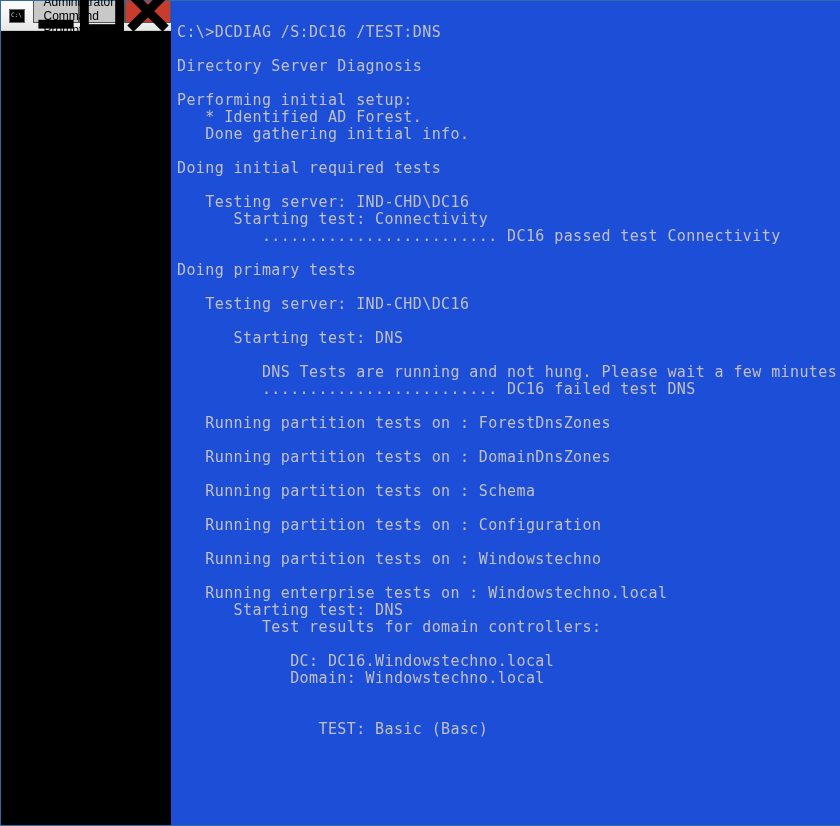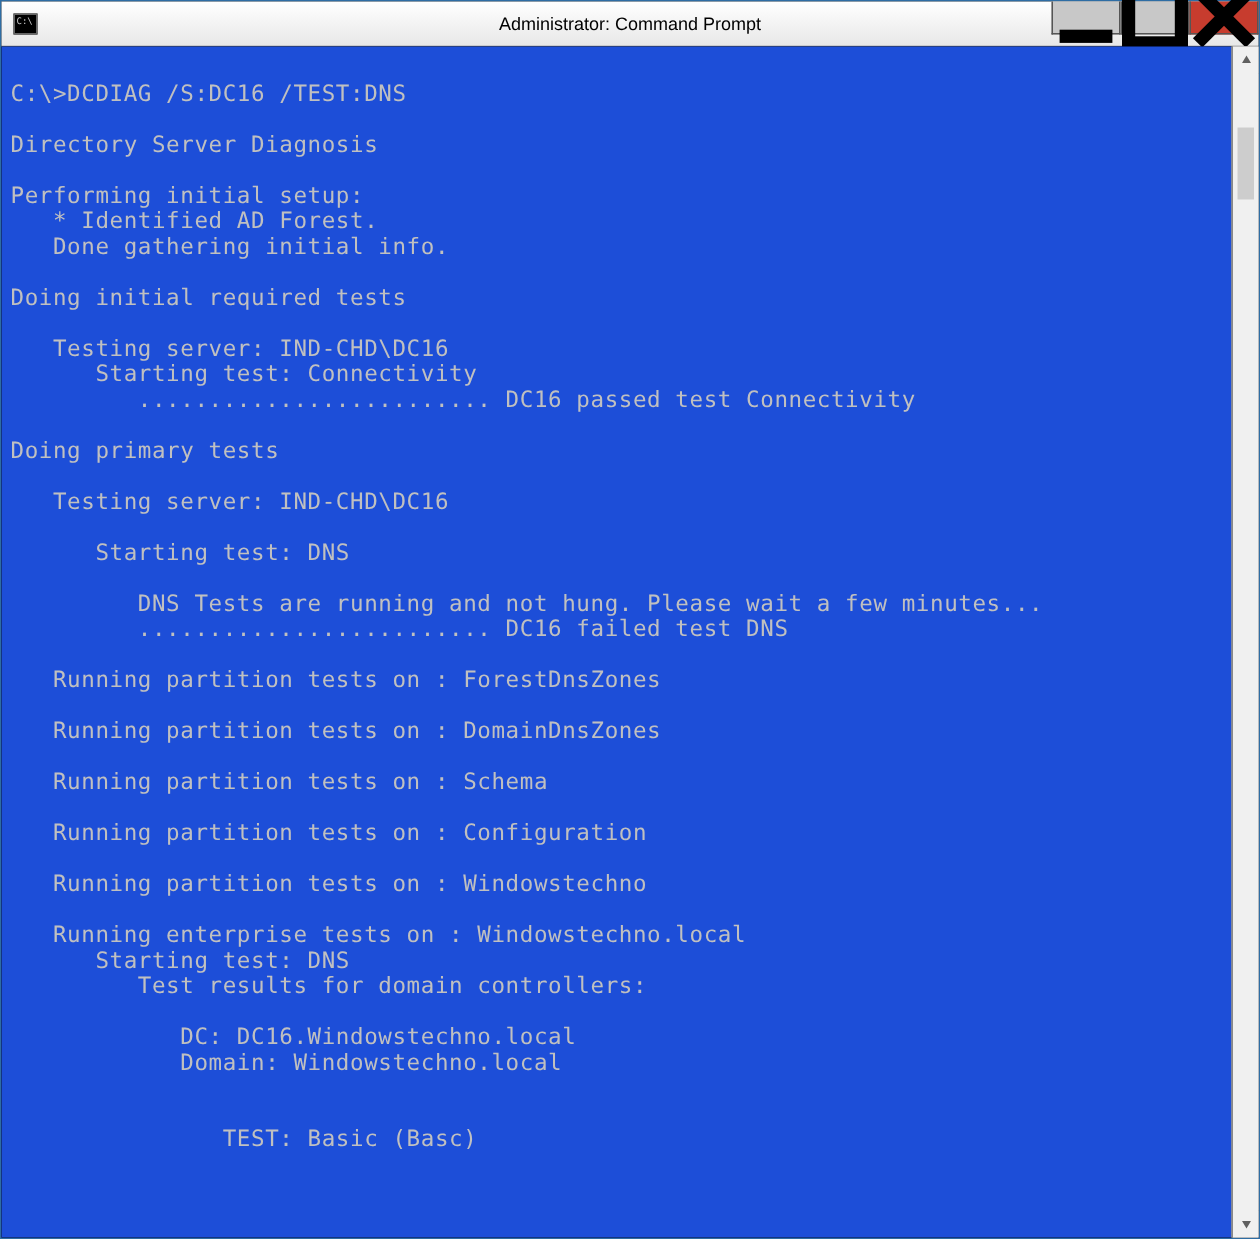--- a/index.html
+++ b/index.html
@@ -8,21 +8,21 @@
     padding: 0;
     width: 840px;
     height: 826px;
     overflow: hidden;
     font-family: Arial, sans-serif;
   }
   .window {
     width: 840px;
     height: 826px;
     display: flex;
-    flex-direction: column;
+    flex-direction: row;
     border: 1px solid #2e6da4;
     background: #000;
   }
   .titlebar {
     height: 30px;
     background: linear-gradient(to bottom, #ffffff, #e8e8e8);
     display: flex;
     align-items: center;
     position: relative;
     border-bottom: 1px solid #ccc;

